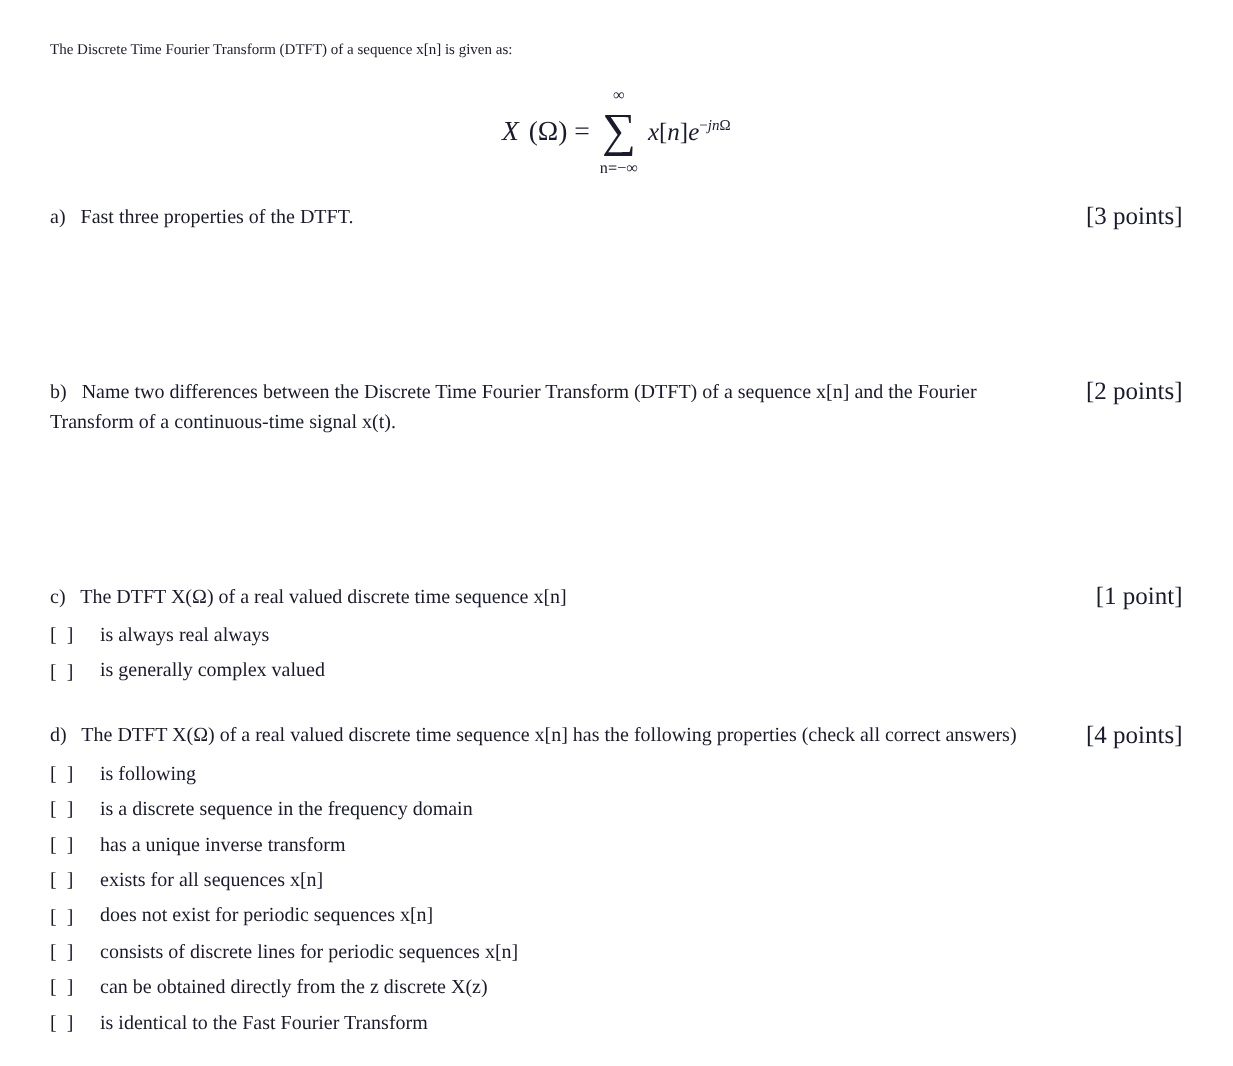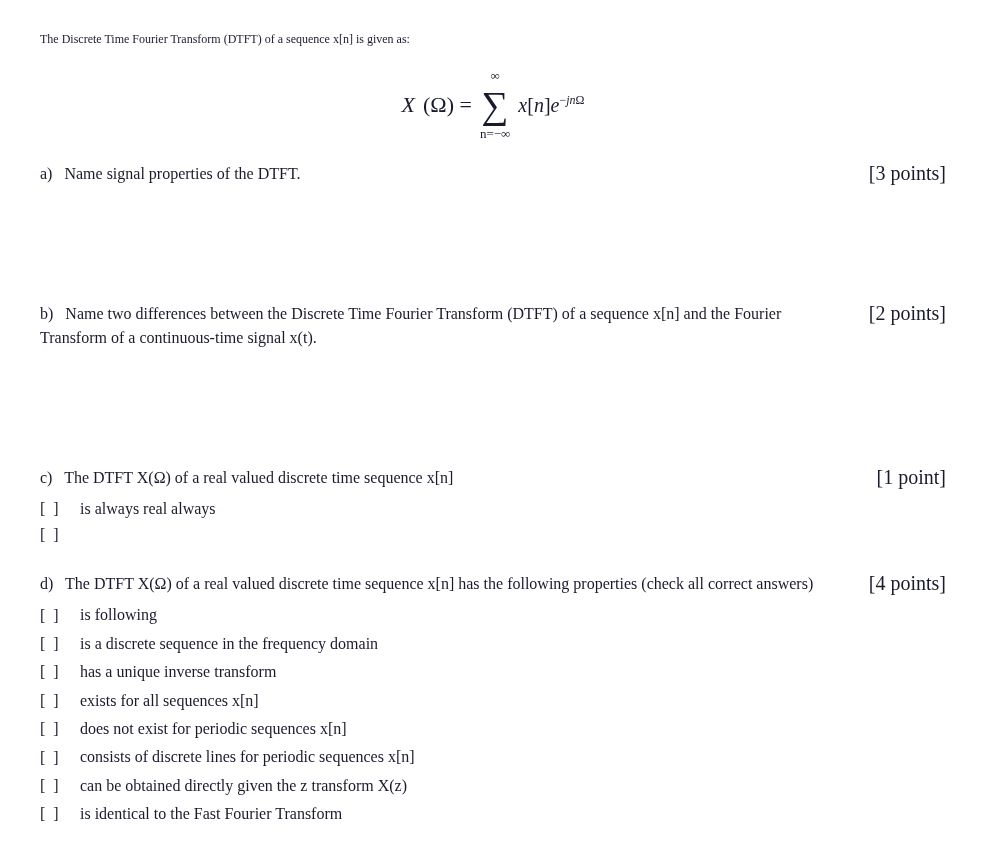--- a/index.html
+++ b/index.html
@@ -116,21 +116,21 @@
     <span class="summand">
       <i>x</i>[<i>n</i>]<i>e</i><sup>−<i>jn</i>Ω</sup>
     </span>
   </div>
 </div>
 
 <div class="section">
   <div class="question-line">
     <div class="question-text">
       <span>a)</span>&nbsp;&nbsp;
-      <span>Name signal properties of the DTFT.</span>
+      <span>Fast three properties of the DTFT.</span>
     </div>
     <div class="points">[3 points]</div>
   </div>
   <div class="answer-area" style="min-height:80px;"></div>
 </div>
 
 <div class="section">
   <div class="question-line">
     <div class="question-text">
       <span>b)</span>&nbsp;&nbsp;
@@ -149,20 +149,21 @@
     </div>
     <div class="points">[1 point]</div>
   </div>
 
   <div class="checkbox-row">
     <span class="checkbox-bracket">[&nbsp;&nbsp;]</span>
     <span class="option-text">is always real always</span>
   </div>
   <div class="checkbox-row">
     <span class="checkbox-bracket">[&nbsp;&nbsp;]</span>
+    <span class="option-text">is generally complex valued</span>
   </div>
 </div>
 
 <div class="section">
   <div class="question-line">
     <div class="question-text">
       <span>d)</span>&nbsp;&nbsp;
       <span>The DTFT X(Ω) of a real valued discrete time sequence x[n] has the following properties (check all correct answers)</span>
     </div>
     <div class="points">[4 points]</div>
@@ -187,19 +188,19 @@
   <div class="checkbox-row">
     <span class="checkbox-bracket">[&nbsp;&nbsp;]</span>
     <span class="option-text">does not exist for periodic sequences x[n]</span>
   </div>
   <div class="checkbox-row">
     <span class="checkbox-bracket">[&nbsp;&nbsp;]</span>
     <span class="option-text">consists of discrete lines for periodic sequences x[n]</span>
   </div>
   <div class="checkbox-row">
     <span class="checkbox-bracket">[&nbsp;&nbsp;]</span>
-    <span class="option-text">can be obtained directly given the z transform X(z)</span>
+    <span class="option-text">can be obtained directly from the z discrete X(z)</span>
   </div>
   <div class="checkbox-row">
     <span class="checkbox-bracket">[&nbsp;&nbsp;]</span>
     <span class="option-text">is identical to the Fast Fourier Transform</span>
   </div>
 </div>
 
 </body></html>

